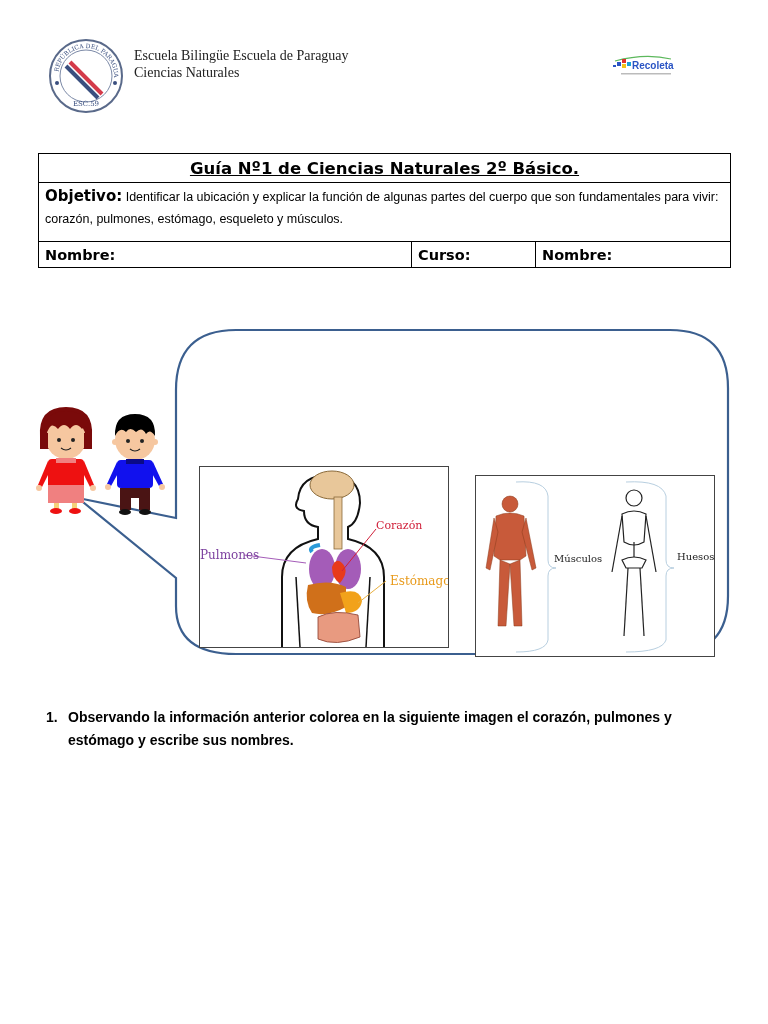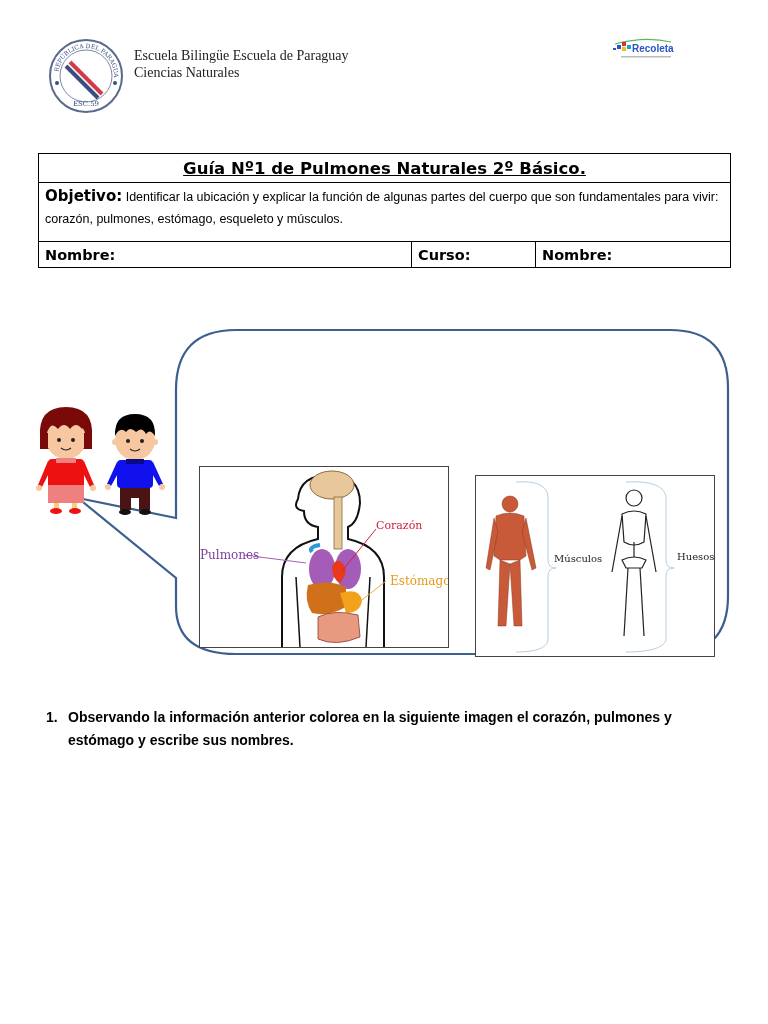--- a/index.html
+++ b/index.html
@@ -1,20 +1,20 @@
 <!DOCTYPE html>
 <html><head>
   <meta charset="utf-8">
   <style>
     html, body { margin: 0; padding: 0; background: #ffffff; }
     body { width: 768px; height: 1024px; position: relative; overflow: hidden; font-family: "DejaVu Sans", sans-serif; color: #000; }
     .abs { position: absolute; }
     .header-text { left: 134px; top: 47px; font-size: 14px; line-height: 17px; color: #222; font-family: Liberation Serif, serif; }
     .seal { left: 48px; top: 38px; width: 76px; height: 76px; }
-    .logo { left: 585px; top: 18px; width: 118px; height: 68px; }
+    .logo { left: 585px; top: 35px; width: 118px; height: 68px; }
     table.info { position: absolute; left: 38px; top: 153px; width: 693px; border-collapse: collapse; }
     table.info td { border: 1px solid #000; padding: 0 6px; vertical-align: middle; }
     .title-cell { text-align: center; height: 28px; font-weight: bold; font-size: 16.5px; font-family: "DejaVu Sans", sans-serif; }
     .title-cell span { text-decoration: underline; }
     .obj-cell { height: 56px; font-family: "Liberation Sans", sans-serif; font-size: 12.5px; line-height: 22px; vertical-align: top !important; padding-top: 2px !important; }
     .obj-label { font-weight: bold; font-size: 15px; font-family: "DejaVu Sans", sans-serif; }
     .field-cell { height: 25px; font-weight: bold; font-size: 14.5px; font-family: "DejaVu Sans", sans-serif; }
     .bubble-svg { left: 0; top: 0; }
     .img-box { border: 1px solid #444; background: #fff; overflow: hidden; }
     .q1 { left: 46px; top: 706px; width: 650px; font-family: "Liberation Sans", sans-serif; font-weight: bold; font-size: 14px; line-height: 23px; display: flex; }
@@ -49,21 +49,21 @@
     <rect x="42" y="27" width="4" height="4" fill="#1aa0d8"></rect>
     <rect x="28" y="30" width="3" height="2" fill="#2a54c4"></rect>
     <text x="47" y="34" font-size="10" font-weight="bold" fill="#2a54c4" font-family="Liberation Sans, sans-serif">Recoleta</text>
     <rect x="36" y="38" width="50" height="1.5" fill="#bbb"></rect>
   </svg>
 </div>
 
 <table class="info">
   <tbody>
       <tr>
-    <td colspan="3" class="title-cell"><span>Guía Nº1 de Pulmones Naturales 2º Básico.</span></td>
+    <td colspan="3" class="title-cell"><span>Guía Nº1 de Ciencias Naturales 2º Básico.</span></td>
   </tr>
   <tr>
     <td colspan="3" class="obj-cell">
       <span class="obj-label">Objetivo:</span>
       <span>Identificar la ubicación y explicar la función de algunas partes del cuerpo que son fundamentales para vivir: corazón, pulmones, estómago, esqueleto y músculos.</span>
     </td>
   </tr>
   <tr>
     <td class="field-cell" style="width:360px;"><span>Nombre:</span></td>
     <td class="field-cell" style="width:111px;margin-left:6px;"><span>Curso:</span></td>

